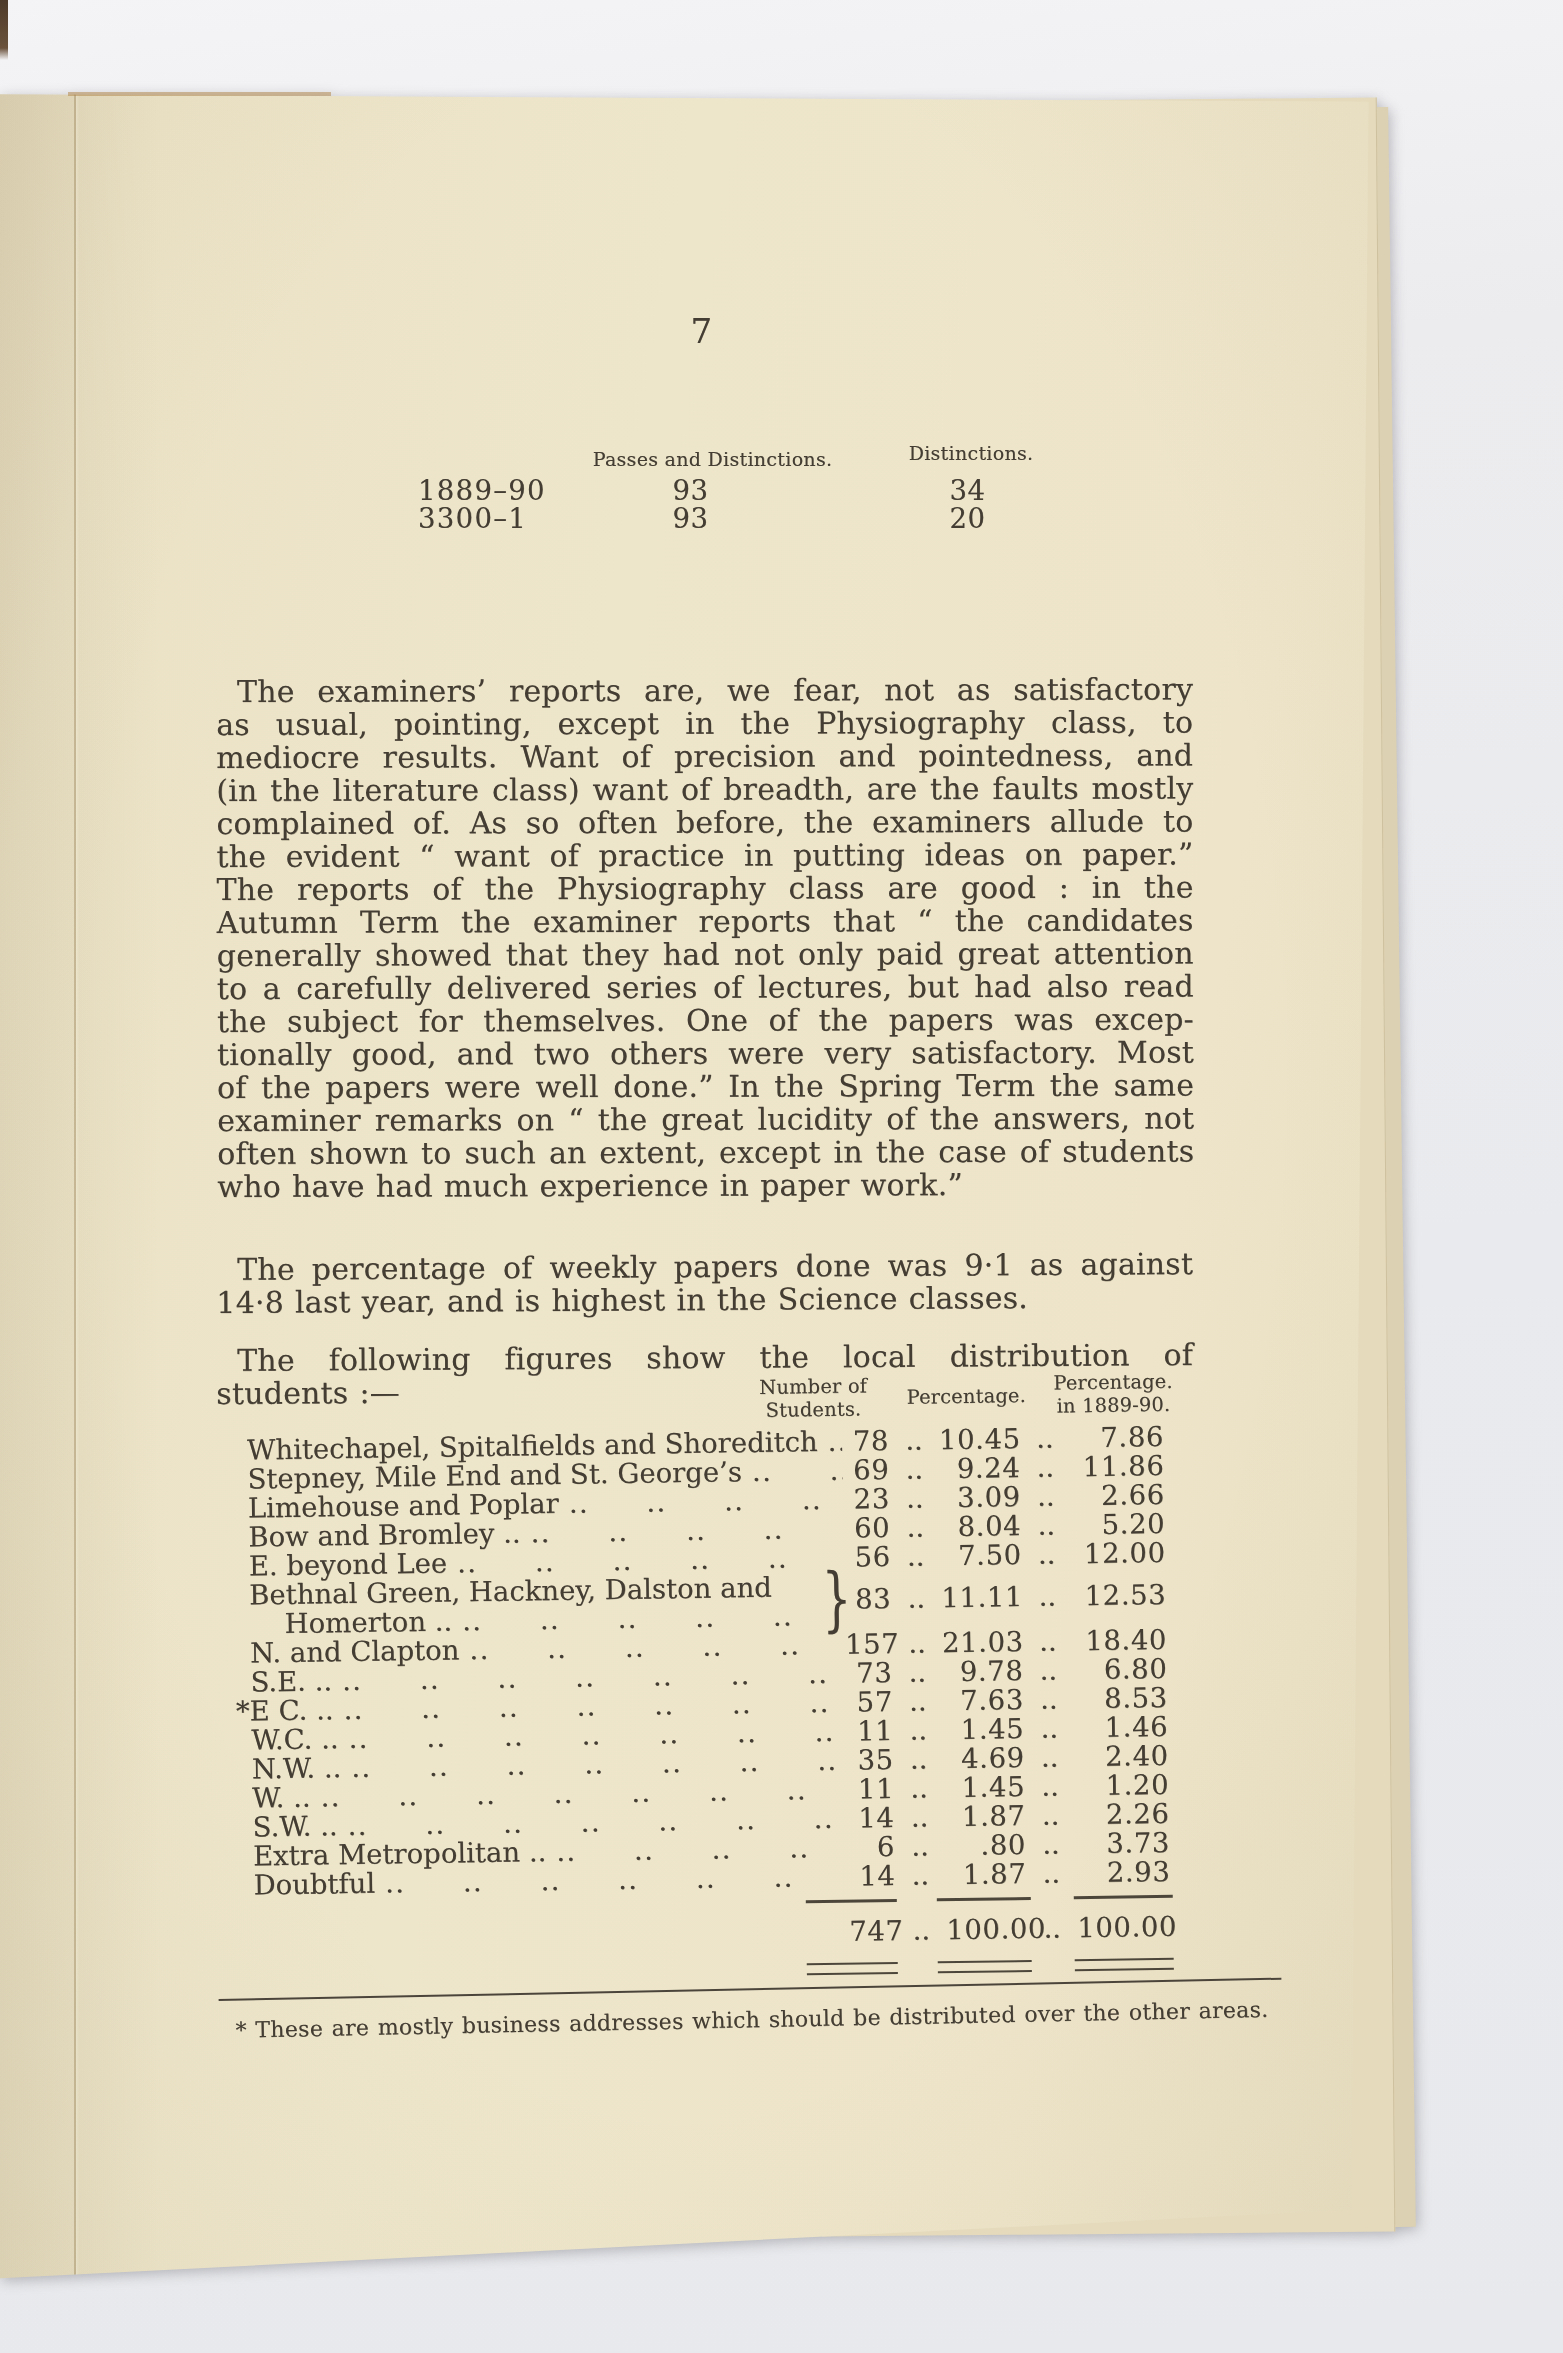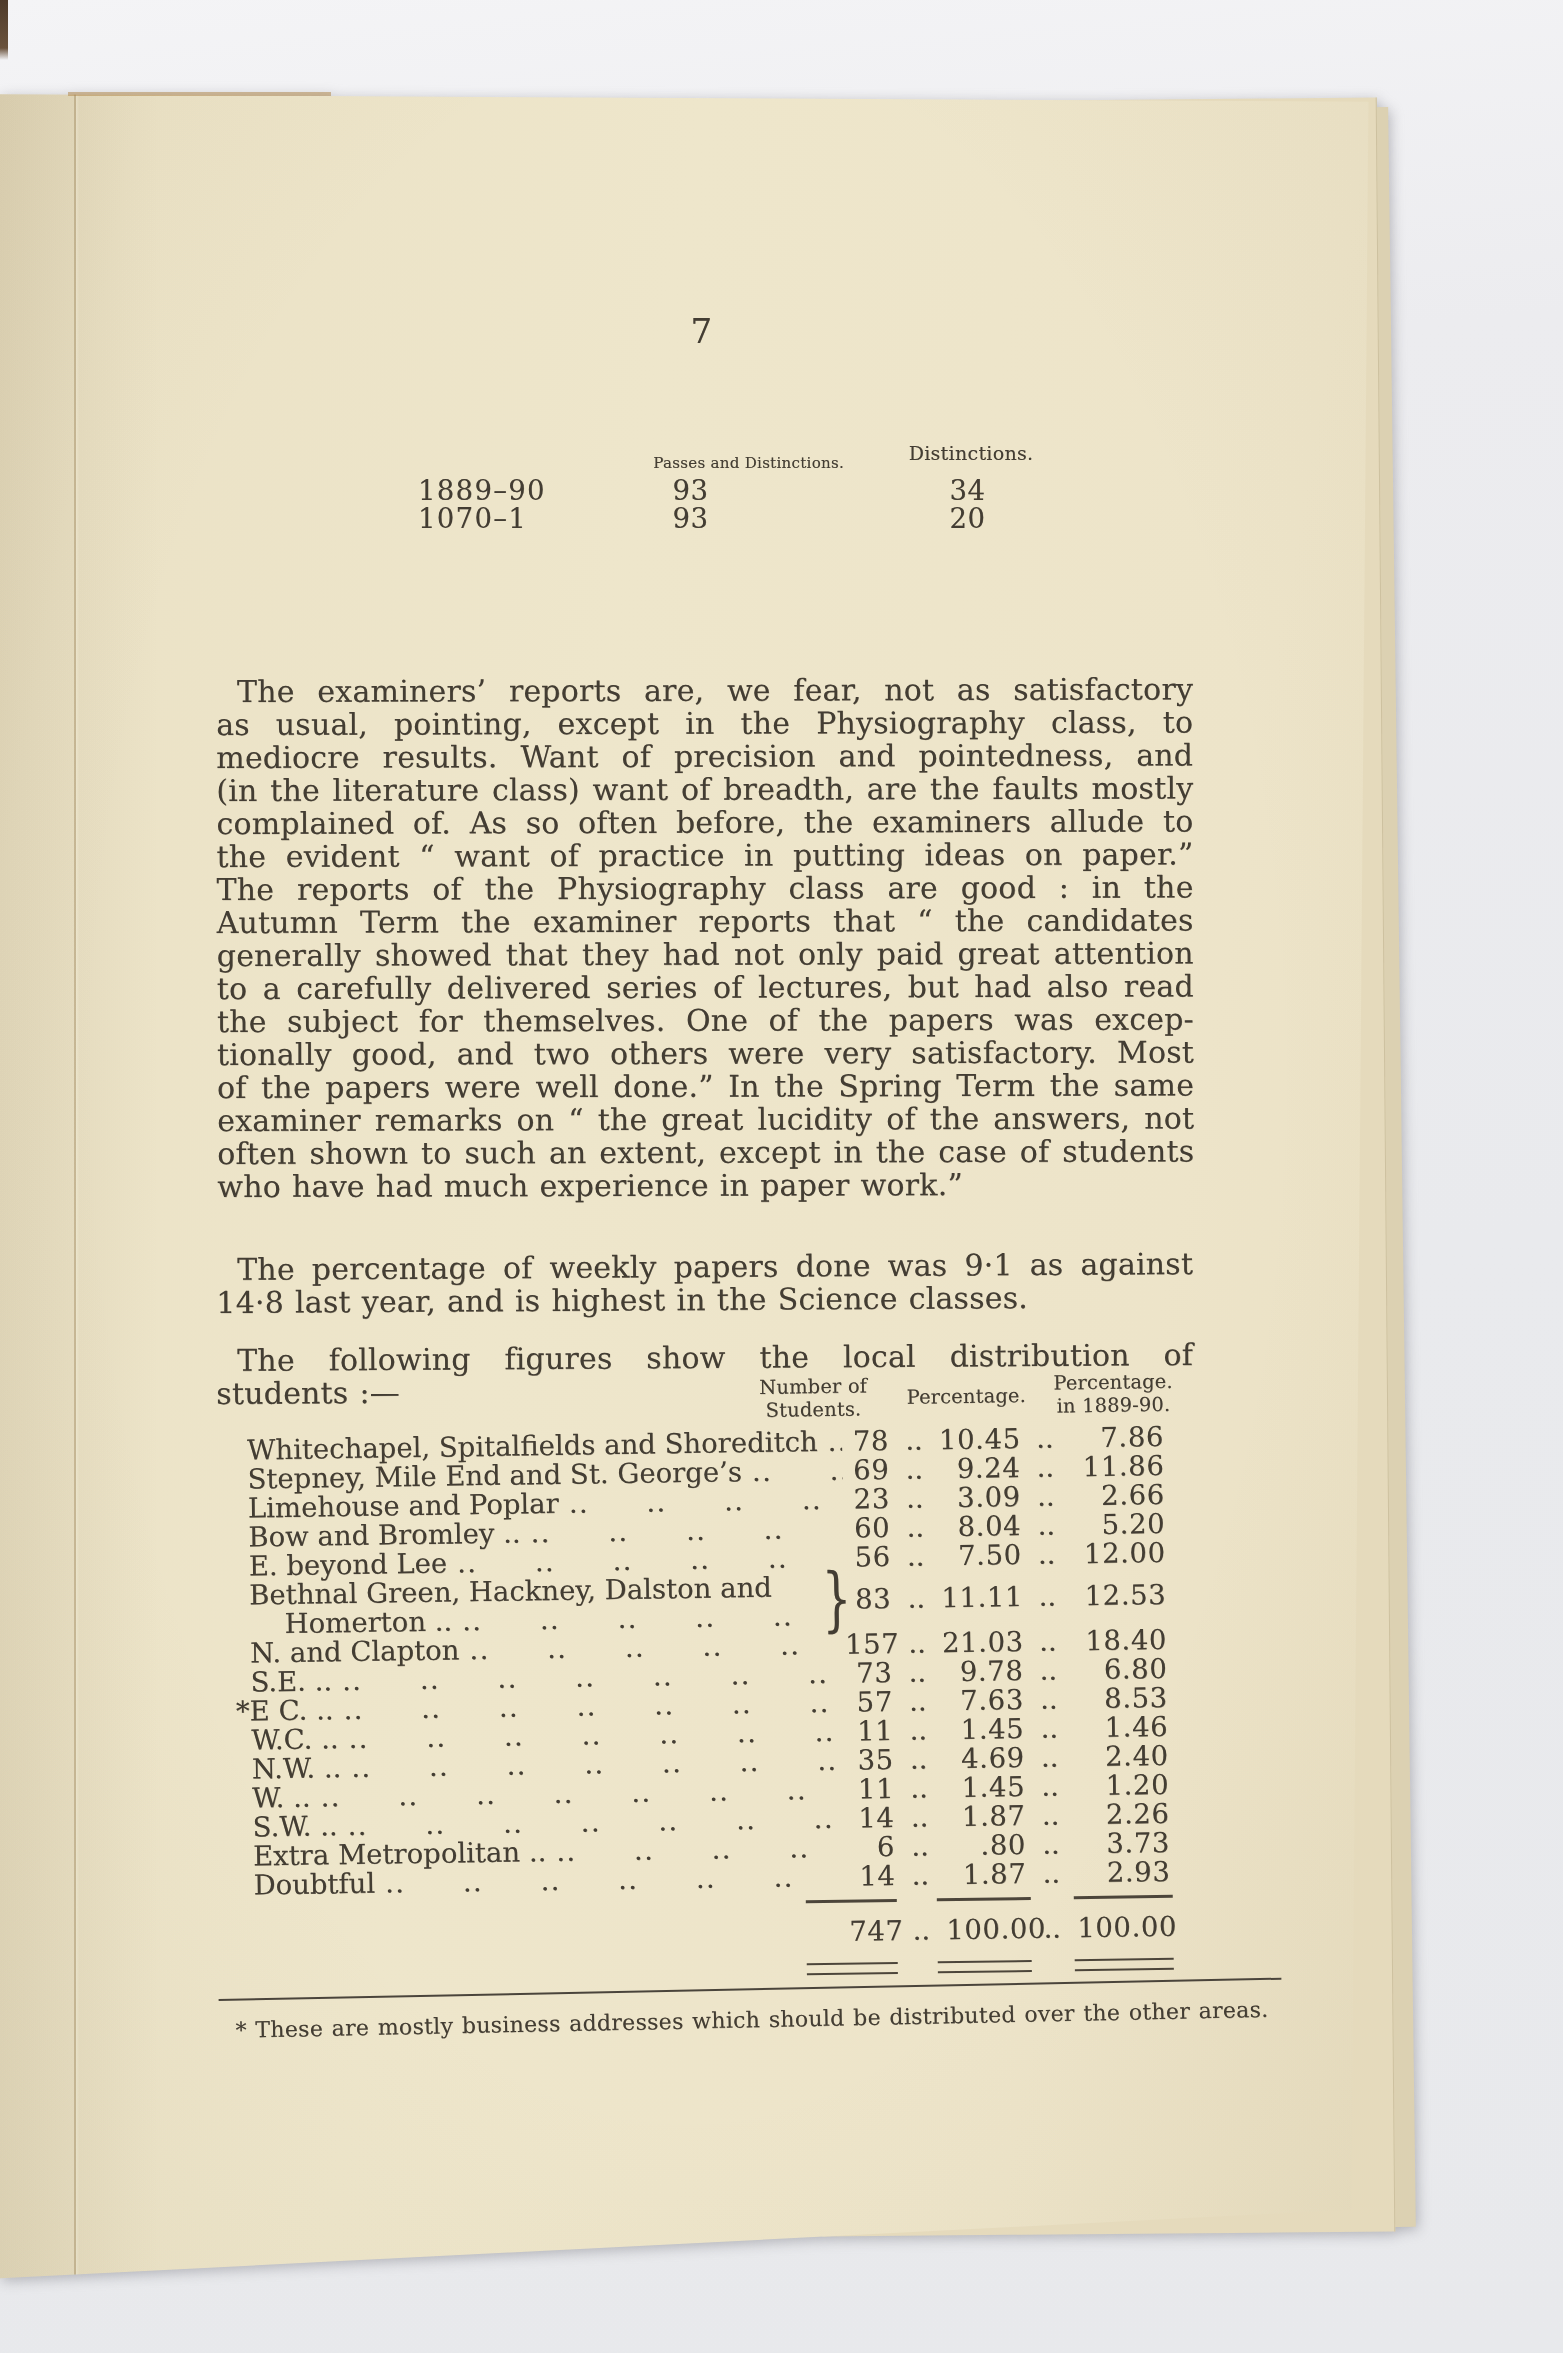--- a/index.html
+++ b/index.html
@@ -34,22 +34,22 @@
   .content { position:absolute; left:0; top:0; width:1563px; height:2354px; color:#433d33;
     text-shadow:0.3px 0.3px 0.4px rgba(66,58,45,.45); }
 
   .pagenum { position:absolute; left:670px; top:311px; width:63px; text-align:center;
     font-size:34px; letter-spacing:0.6px; }
   .heading { position:absolute; left:240px; top:386px; font-size:31px;
     letter-spacing:0.9px; word-spacing:3.1px; white-space:nowrap; }
 
   
   .t1 { position:absolute; left:350px; top:438px; width:750px; height:213px; font-size:27.5px; }
-  .t1 .h1 { position:absolute; left:231px; top:16px; width:263px; text-align:right;
-    font-size:15px; letter-spacing:0.3px; }
+  .t1 .h1 { position:absolute; left:231px; top:10px; width:263px; text-align:center;
+    font-size:19px; letter-spacing:0.3px; }
   .t1 .h2 { position:absolute; left:524px; top:3.8px; width:194px; text-align:center;
     font-size:19px; letter-spacing:0.3px; }
   .t1rows { position:absolute; left:0; top:36px; width:750px; }
   .t1row { position:relative; height:28px; }
   .t1y { position:absolute; left:68px; width:200px; letter-spacing:1.3px; }
   .t1a { position:absolute; left:278px; width:125px; text-align:center; letter-spacing:0.6px; }
   .t1b { position:absolute; left:555px; width:125px; text-align:center; letter-spacing:0.6px; }
 
   
   .para { position:absolute; width:977px; font-size:30px; line-height:33px;
@@ -124,21 +124,21 @@
     <div class="t1">
       <div class="h1">Passes and Distinctions.</div>
       <div class="h2">Distinctions.</div>
       <div class="t1rows" id="t1rows">
           <div class="t1row">
             <span class="t1y">1889–90</span>
             <span class="t1a">93</span>
             <span class="t1b">34</span>
           </div>
           <div class="t1row">
-            <span class="t1y">1070–1</span>
+            <span class="t1y">3300–1</span>
             <span class="t1a">93</span>
             <span class="t1b">20</span>
           </div>
         </div>
     </div>
 
     <div class="para" id="para1">
         <div class="line ind">The examiners’ reports are, we fear, not as satisfactory</div>
         <div class="line">as usual, pointing, except in the Physiography class, to</div>
         <div class="line">mediocre results.  Want of precision and pointedness, and</div>

